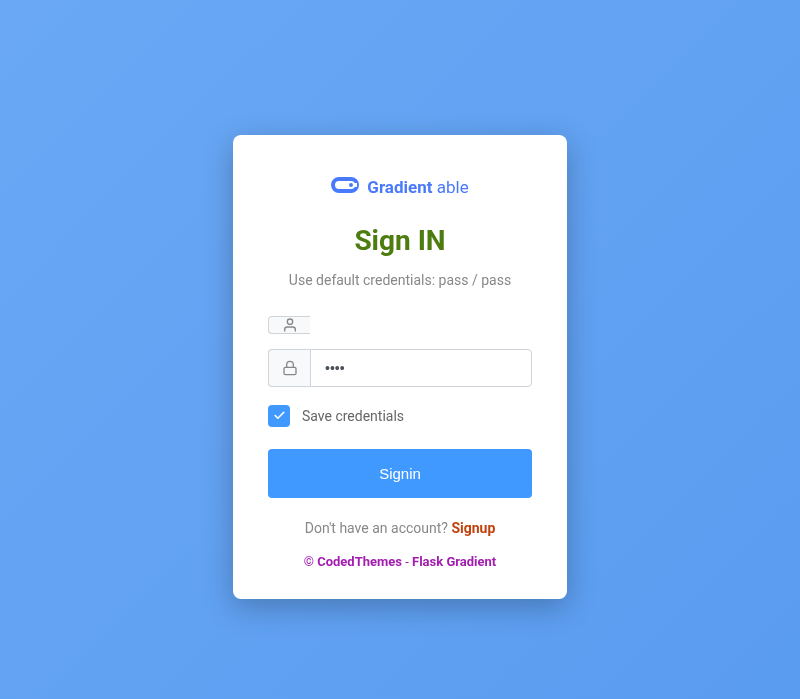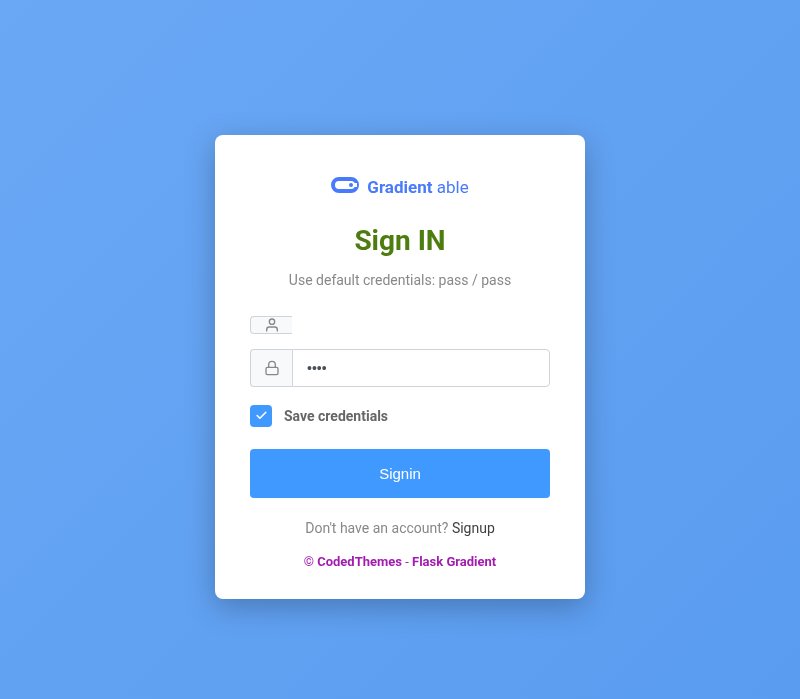--- a/index.html
+++ b/index.html
@@ -12,21 +12,21 @@
       background: linear-gradient(135deg, #6aa8f5 0%, #5a9cf0 100%);
       width: 800px;
       height: 699px;
       display: flex;
       align-items: center;
       justify-content: center;
       overflow: hidden;
     }
     .card {
       background: #ffffff;
-      width: 370px;
+      width: 334px;
       border-radius: 8px;
       box-shadow: 0 8px 30px rgba(0,0,0,0.25);
       padding: 40px 35px 30px 35px;
       text-align: center;
       margin-top: 34px;
     }
     .logo {
       display: flex;
       align-items: center;
       justify-content: center;
@@ -78,21 +78,20 @@
     }
     .input-field::placeholder {
       color: #888;
     }
     .checkbox-row {
       display: flex;
       align-items: center;
       text-align: left;
       margin-bottom: 22px;
       margin-top: 18px;
-      font-weight: bold;
     }
     .checkbox-box {
       width: 22px;
       height: 22px;
       background: #4099ff;
       border-radius: 4px;
       display: flex;
       align-items: center;
       justify-content: center;
       margin-right: 12px;
@@ -112,22 +111,22 @@
       font-size: 15px;
       cursor: pointer;
       margin-bottom: 22px;
     }
     .signup-text {
       font-size: 14px;
       color: #888;
       margin-bottom: 18px;
     }
     .signup-link {
-      color: #404040;
-      font-weight: 400;
+      color: #c2410c;
+      font-weight: 700;
       text-decoration: none;
       cursor: pointer;
     }
     .footer-text {
       font-size: 13px;
       color: #a21caf;
     }
     .footer-text .bold {
       font-weight: 700;
     }

